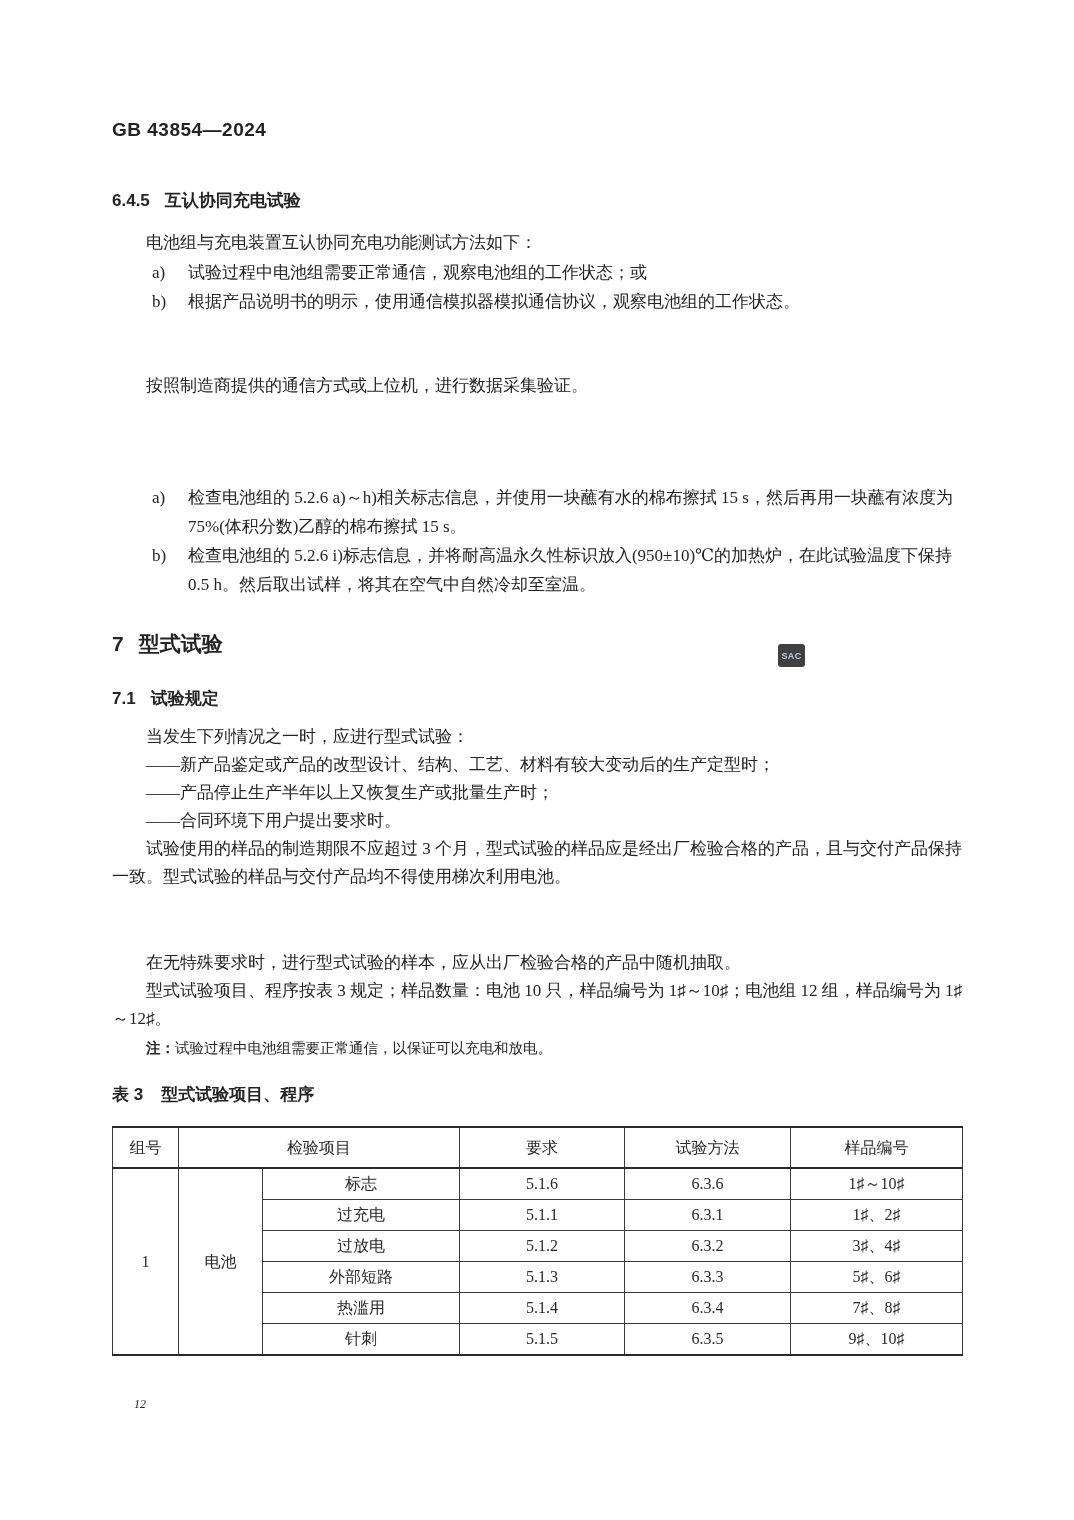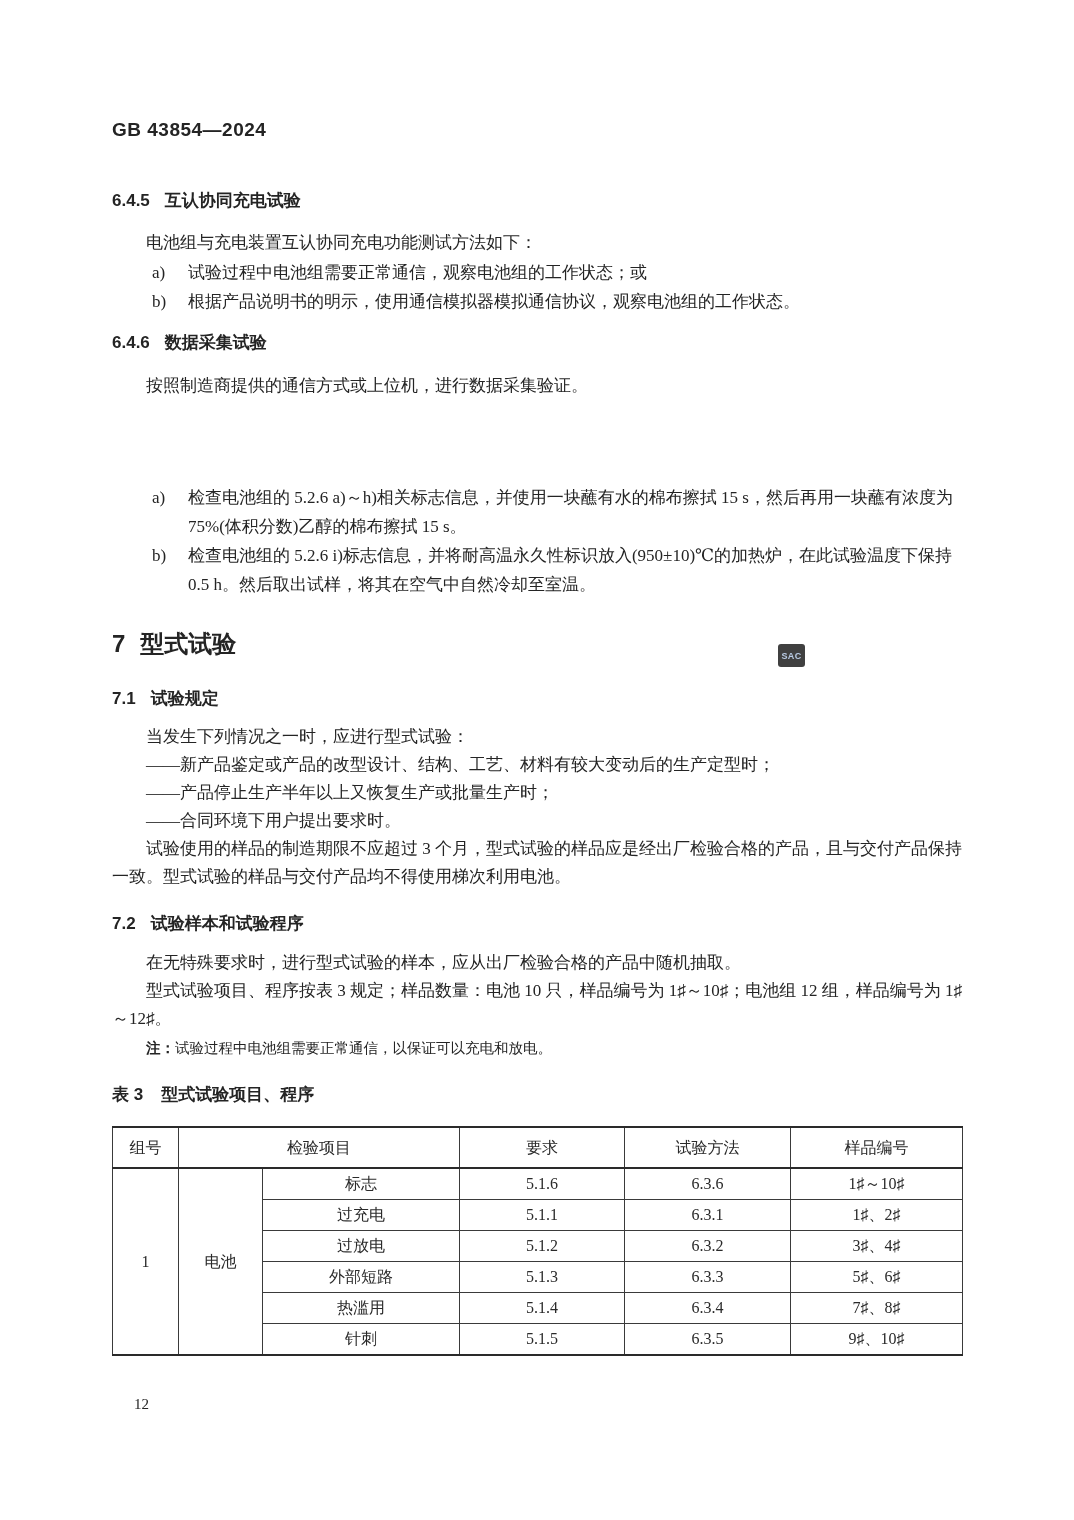--- a/index.html
+++ b/index.html
@@ -14,21 +14,21 @@
 
   .doc-no {
     font-family:"Liberation Sans","DejaVu Sans",sans-serif;
     font-weight:bold; font-size:19px; letter-spacing:0.5px; line-height:24px;
   }
   .heading {
     font-family:"Liberation Sans","DejaVu Sans",sans-serif;
     font-weight:bold; font-size:17px; line-height:24px;
   }
   .heading .num { margin-right:15px;margin-top:24px; }
-  .heading-lv1 { font-size:24px; }
+  .heading-lv1 { font-size:21px; }
 
   .para { text-indent:2em; }
 
   .list-item { position:relative; padding-left:76px; line-height:29px; margin:0; }
   .list-item .lbl { position:absolute; left:40px; top:0; }
 
   .dash-list div { line-height:28px; padding-left:34px; }
 
   .note { font-size:14.5px; line-height:20px; padding-left:34px; }
   .note .note-lbl { font-family:"Liberation Sans","DejaVu Sans",sans-serif; font-weight:bold; }
@@ -54,21 +54,21 @@
   table.gb-table tr.data td { height:30px; }
 
   .watermark {
     position:absolute; left:778px; top:644px; width:27px; height:23px;
     background:#404040; border-radius:3px;
     display:flex; align-items:center; justify-content:center;
     font-family:Liberation Sans, sans-serif;
     font-weight:bold; font-size:9px; color:#b9cbe4; letter-spacing:0.3px;
   }
 
-  .page-num { font-size:15px; line-height:20px; }
+  .page-num { font-size:12px; line-height:20px;font-style:italic; }
 </style>
 </head>
 <body>
 
 <div class="page">
 
   <div class="block doc-no" style="top:118px;">GB 43854—2024</div>
 
   <div class="block heading" style="top:189px;">
     <span class="num">6.4.5</span><span>互认协同充电试验</span>
@@ -78,23 +78,20 @@
     <div class="list-item">
       <span class="lbl">a)</span>
       <span>试验过程中电池组需要正常通信，观察电池组的工作状态；或</span>
     </div>
     <div class="list-item">
       <span class="lbl">b)</span>
       <span>根据产品说明书的明示，使用通信模拟器模拟通信协议，观察电池组的工作状态。</span>
     </div>
   </div>
 
-  <div class="block heading" style="top:331px;">
-    <span class="num">6.4.6</span><span>数据采集试验</span>
-  </div>
   <div class="block para" style="top:372px;">按照制造商提供的通信方式或上位机，进行数据采集验证。</div>
 
   <div class="block" style="top:483px;">
     <div class="list-item">
       <span class="lbl">a)</span>
       <span>检查电池组的 5.2.6 a)～h)相关标志信息，并使用一块蘸有水的棉布擦拭 15 s，然后再用一块蘸有浓度为 75%(体积分数)乙醇的棉布擦拭 15 s。</span>
     </div>
     <div class="list-item">
       <span class="lbl">b)</span>
       <span>检查电池组的 5.2.6 i)标志信息，并将耐高温永久性标识放入(950±10)℃的加热炉，在此试验温度下保持 0.5 h。然后取出试样，将其在空气中自然冷却至室温。</span>
@@ -111,23 +108,20 @@
     <span class="num">7.1</span><span>试验规定</span>
   </div>
   <div class="block dash-list" style="top:751px;">
     <div>——新产品鉴定或产品的改型设计、结构、工艺、材料有较大变动后的生产定型时；</div>
     <div>——产品停止生产半年以上又恢复生产或批量生产时；</div>
     <div>——合同环境下用户提出要求时。</div>
   </div>
   <div class="block para" style="top:723px;">当发生下列情况之一时，应进行型式试验：</div>
   <div class="block para" style="top:835px;">试验使用的样品的制造期限不应超过 3 个月，型式试验的样品应是经出厂检验合格的产品，且与交付产品保持一致。型式试验的样品与交付产品均不得使用梯次利用电池。</div>
 
-  <div class="block heading" style="top:912px;">
-    <span class="num">7.2</span><span>试验样本和试验程序</span>
-  </div>
   <div class="block para" style="top:949px;">在无特殊要求时，进行型式试验的样本，应从出厂检验合格的产品中随机抽取。</div>
   <div class="block para" style="top:977px;">型式试验项目、程序按表 3 规定；样品数量：电池 10 只，样品编号为 1♯～10♯；电池组 12 组，样品编号为 1♯～12♯。</div>
   <div class="block note" style="top:1038px;">
     <span class="note-lbl">注：</span><span>试验过程中电池组需要正常通信，以保证可以充电和放电。</span>
   </div>
 
   <div class="block table-caption" style="top:1083px;">
     <span class="cap-prefix">表 3</span><span>型式试验项目、程序</span>
   </div>
 

